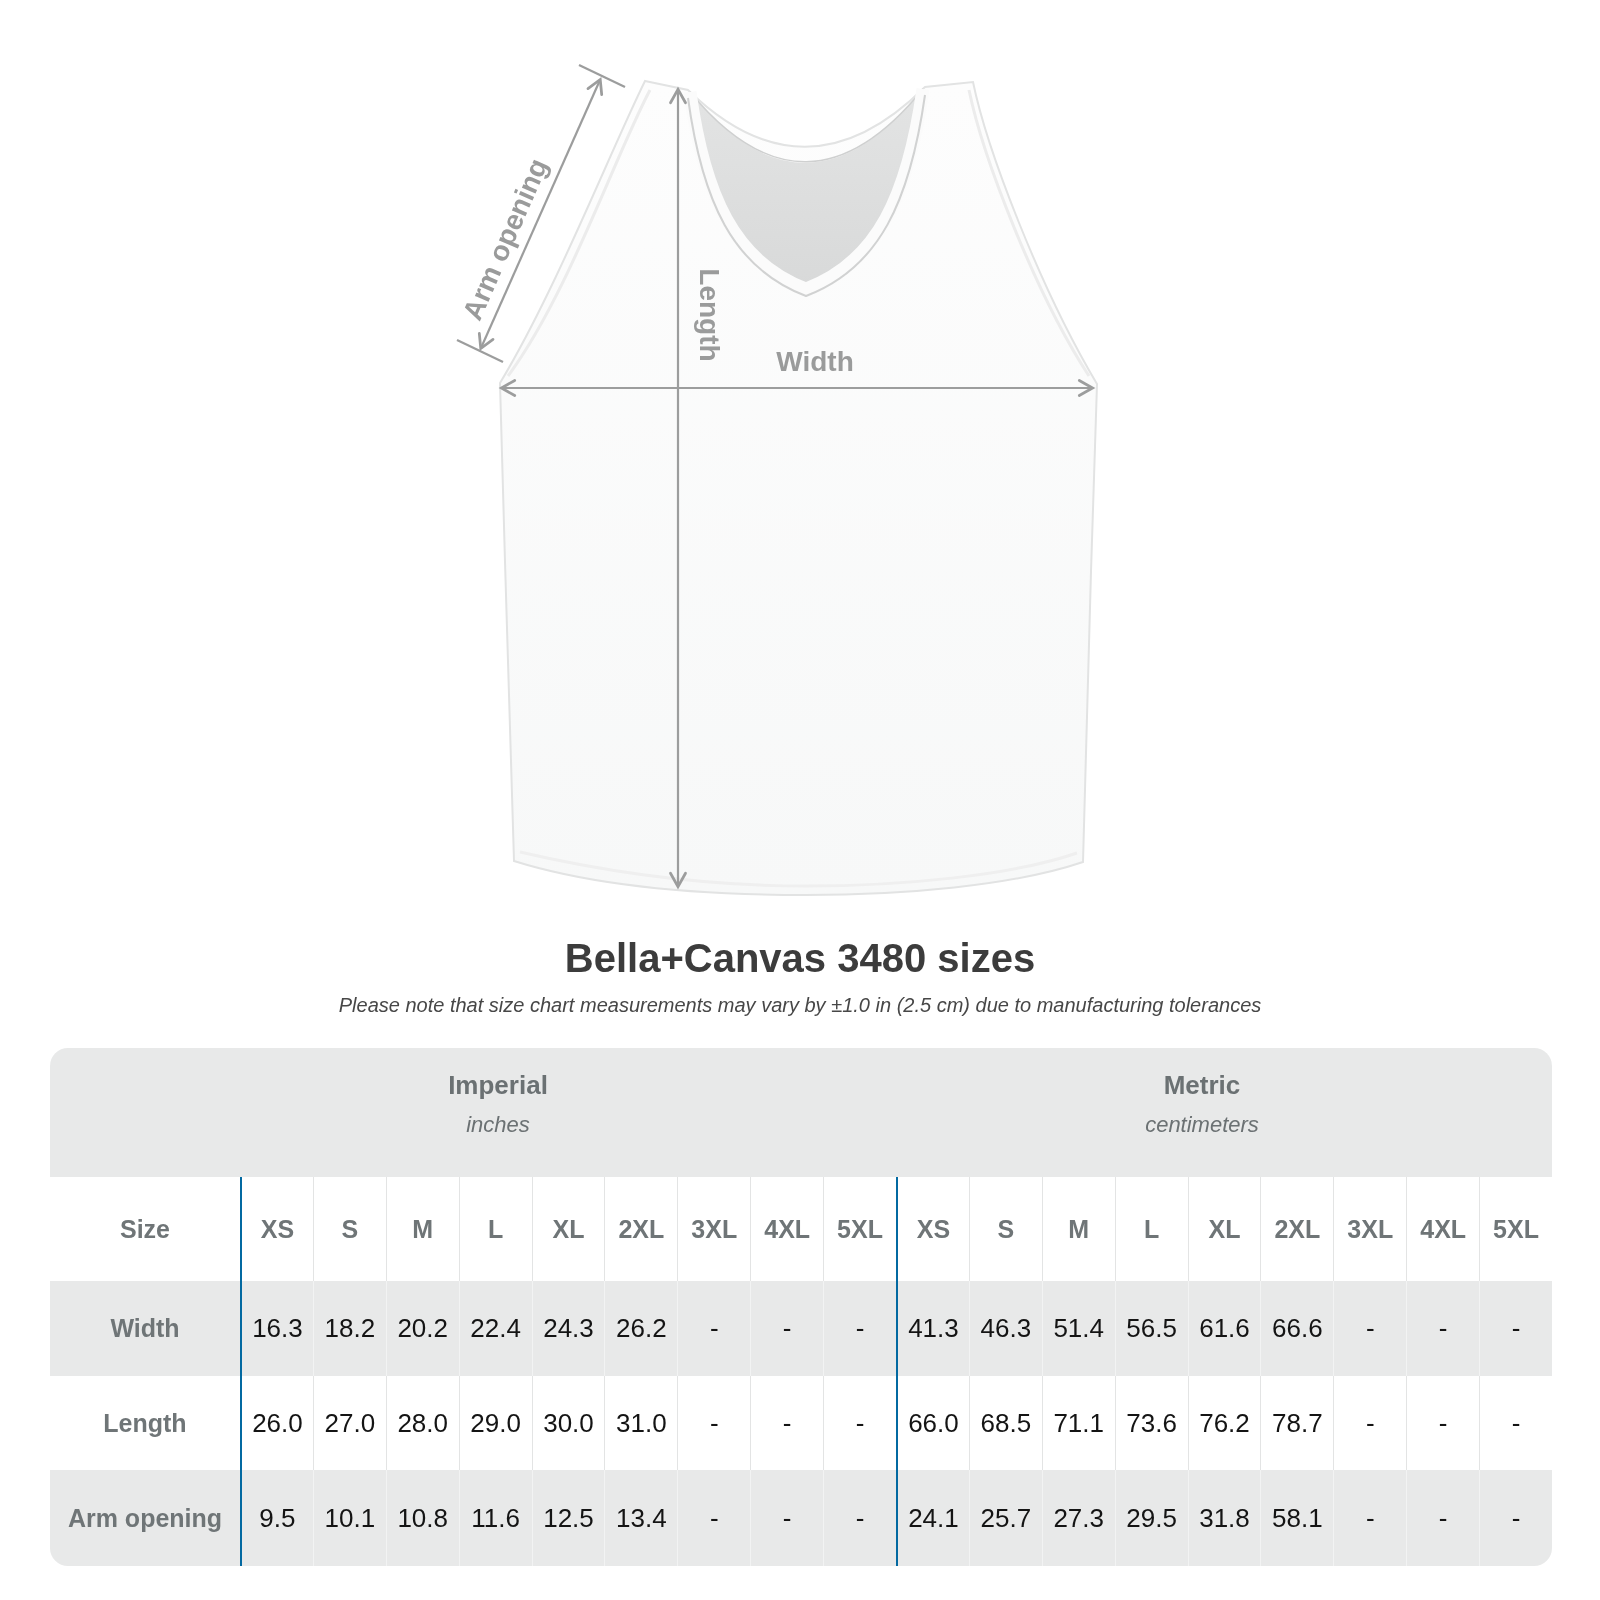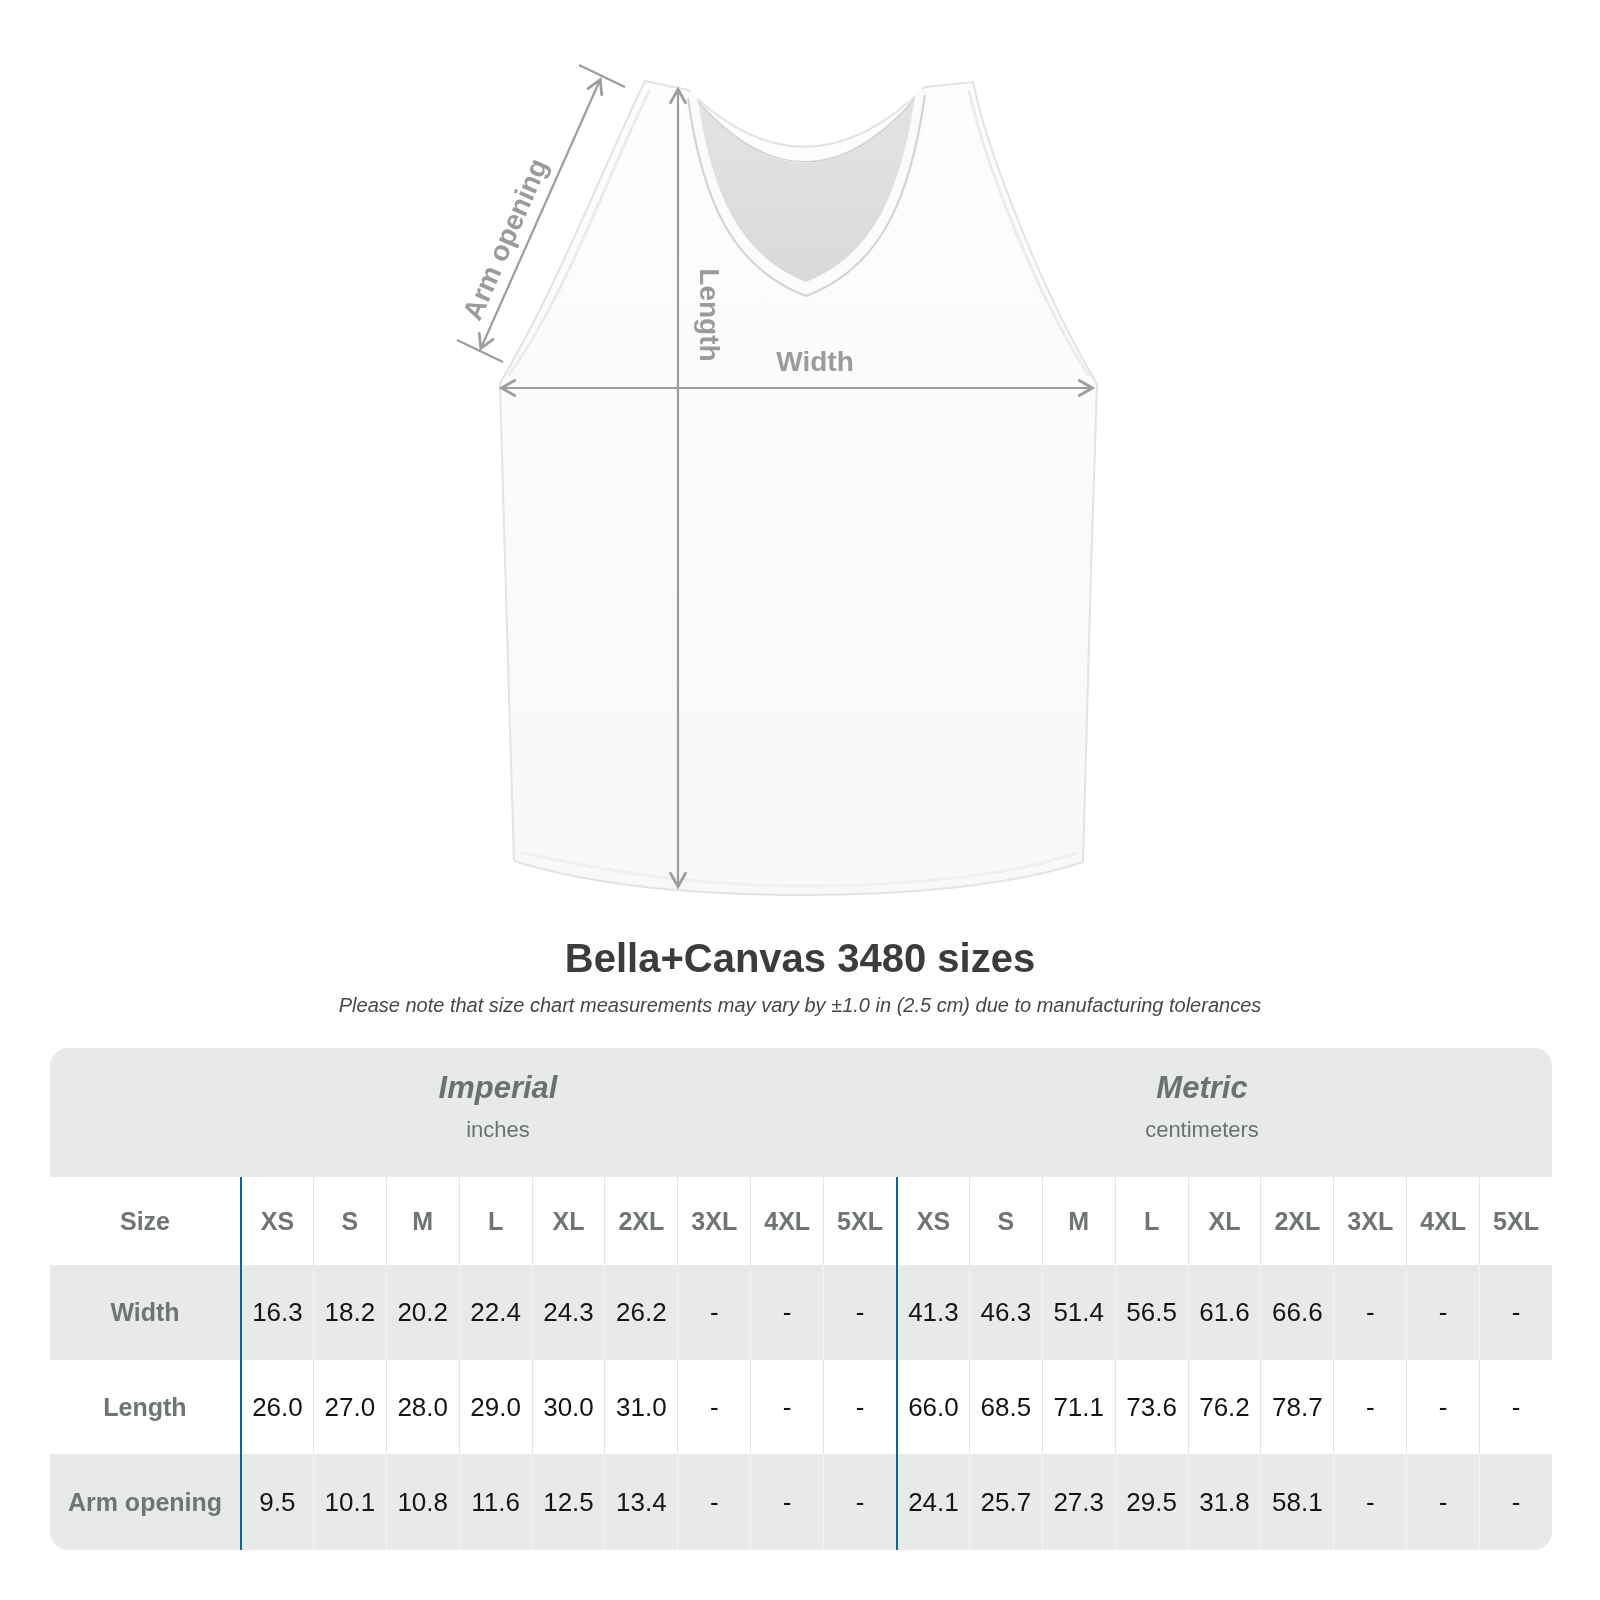--- a/index.html
+++ b/index.html
@@ -15,25 +15,25 @@
   .page-title{margin:0;font-size:40px;font-weight:bold;color:#3c3c3c;}
   .page-note{margin:13px 0 0;font-size:20px;font-style:italic;color:#474747;}
 
   
   .size-table{position:absolute;left:50px;top:1048px;width:1502px;background:#ffffff;
               border-radius:18px;overflow:hidden;}
   .unit-band{position:relative;height:129px;background:#e8e9e9;}
   .unit-group{position:absolute;top:22px;transform:translateX(-50%);text-align:center;color:#6b7173;}
   .unit-group.imperial{left:448px;}
   .unit-group.metric{left:1152px;}
-  .unit-label{font-size:31px;font-weight:bold;font-style:italic;}
-  .unit-sub{font-size:22px;margin-top:11px;}
+  .unit-label{font-size:26px;font-weight:bold;}
+  .unit-sub{font-size:22px;font-style:italic;margin-top:11px;}
 
   .t-row{display:grid;grid-template-columns:190px repeat(18,1fr);align-items:stretch;}
-  .t-row.header{height:88px;background:#ffffff;}
+  .t-row.header{height:104px;background:#ffffff;}
   .t-row.r-gray{background:#e8e9e9;}
   .t-row.r-white{background:#ffffff;}
   .t-row.r1{height:95px;}
   .t-row.r2{height:94px;}
   .t-row.r3{height:96px;}
 
   .t-cell{display:flex;align-items:center;justify-content:center;
           font-size:26px;color:#141414;}
   .t-cell.hdr,.t-cell.lbl{font-weight:bold;font-size:25px;color:#6f7577;}
   .t-cell.div{border-left:1px solid #e3e4e4;}

